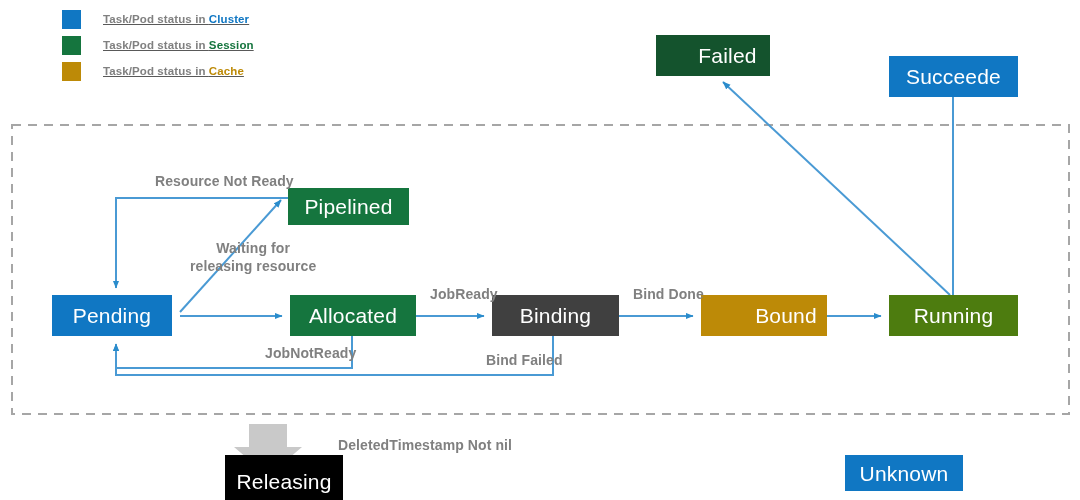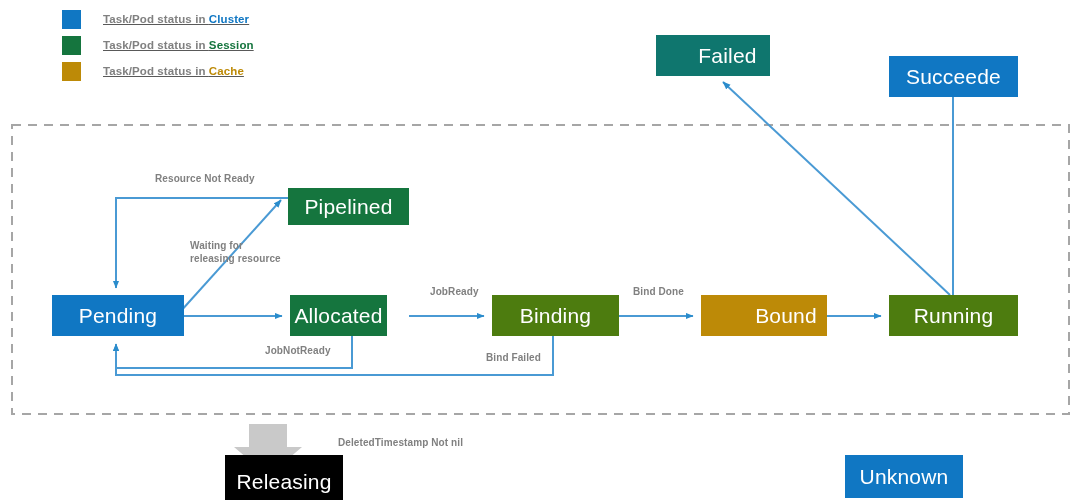--- a/index.html
+++ b/index.html
@@ -61,26 +61,27 @@
     color: #ffffff;
     font-size: 21px;
     font-weight: normal;
     letter-spacing: 0.2px;
     box-sizing: border-box;
     line-height: 1;
   }
   
   .edge-label {
     position: absolute;
-    font-size: 10px;
+    font-size: 14px;
     font-weight: bold;
     color: #808080;
     white-space: pre;
     line-height: 1.25;
     letter-spacing: 0.1px;
+    text-align: center;
   }
 </style>
 </head>
 <body>
 
 <svg id="canvas" viewBox="0 0 1080 500" xmlns="http://www.w3.org/2000/svg">
   <defs>
     <marker id="arrow-blue" markerWidth="9" markerHeight="9" refX="7.4" refY="3.2" orient="auto" markerUnits="userSpaceOnUse">
       <path d="M0,0 L8,3.2 L0,6.4 z" fill="#2a8ccc"></path>
     </marker>
@@ -123,48 +124,48 @@
     <span class="legend-swatch" style="background:#15753e"></span>
     <span class="legend-text"><span>Task/Pod status in </span><span class="scope" style="color:#15753e">Session</span></span>
   </div>
   <div class="legend-row">
     <span class="legend-swatch" style="background:#bd8a07"></span>
     <span class="legend-text"><span>Task/Pod status in </span><span class="scope" style="color:#bd8a07">Cache</span></span>
   </div>
 </div>
 
 <div id="nodes-layer">
-    <div class="node" style="left: 656px; top: 35px; width: 114px; height: 41px; background: #0f766e; padding-left: 29px;">
+    <div class="node" style="left: 656px; top: 35px; width: 114px; height: 41px; background: #14532d; padding-left: 29px;">
       <span>Failed</span>
     </div>
     <div class="node" style="left: 889px; top: 35px; width: 129px; height: 41px; background: rgb(16, 119, 195); margin-top: 21px;">
       <span>Succeede</span>
     </div>
     <div class="node" style="left: 288px; top: 188px; width: 121px; height: 37px; background: rgb(21, 117, 62);">
       <span>Pipelined</span>
     </div>
-    <div class="node" style="left: 52px; top: 295px; width: 132px; height: 41px; background: rgb(16, 119, 195);">
+    <div class="node" style="left: 52px; top: 295px; width: 120px; height: 41px; background: rgb(16, 119, 195);">
       <span>Pending</span>
     </div>
-    <div class="node" style="left: 290px; top: 295px; width: 97px; height: 41px; background: rgb(21, 117, 62);">
+    <div class="node" style="left: 290px; top: 295px; width: 126px; height: 41px; background: rgb(21, 117, 62);">
       <span>Allocated</span>
     </div>
-    <div class="node" style="left: 492px; top: 295px; width: 127px; height: 41px; background: #4d7c0f;">
+    <div class="node" style="left: 492px; top: 295px; width: 127px; height: 41px; background: #404040;">
       <span>Binding</span>
     </div>
     <div class="node" style="left: 701px; top: 295px; width: 126px; height: 41px; background: rgb(189, 138, 7); padding-left: 44px;">
       <span>Bound</span>
     </div>
     <div class="node" style="left: 889px; top: 295px; width: 129px; height: 41px; background: #4d7c0f;">
       <span>Running</span>
     </div>
     <div class="node" style="left: 225px; top: 455px; width: 118px; height: 53px; background: #000000;">
       <span>Releasing</span>
     </div>
-    <div class="node" style="left: 845px; top: 455px; width: 118px; height: 43px; background: rgb(16, 119, 195);">
+    <div class="node" style="left: 845px; top: 455px; width: 118px; height: 36px; background: rgb(16, 119, 195);">
       <span>Unknown</span>
     </div>
   </div>
 <div id="labels-layer">
     <div class="edge-label" style="left: 155px; top: 173px;">Resource Not Ready</div>
     <div class="edge-label" style="left: 190px; top: 240px;">Waiting for
 releasing resource</div>
     <div class="edge-label" style="left: 430px; top: 286px;">JobReady</div>
     <div class="edge-label" style="left: 633px; top: 286px;">Bind Done</div>
     <div class="edge-label" style="left: 265px; top: 345px;">JobNotReady</div>

